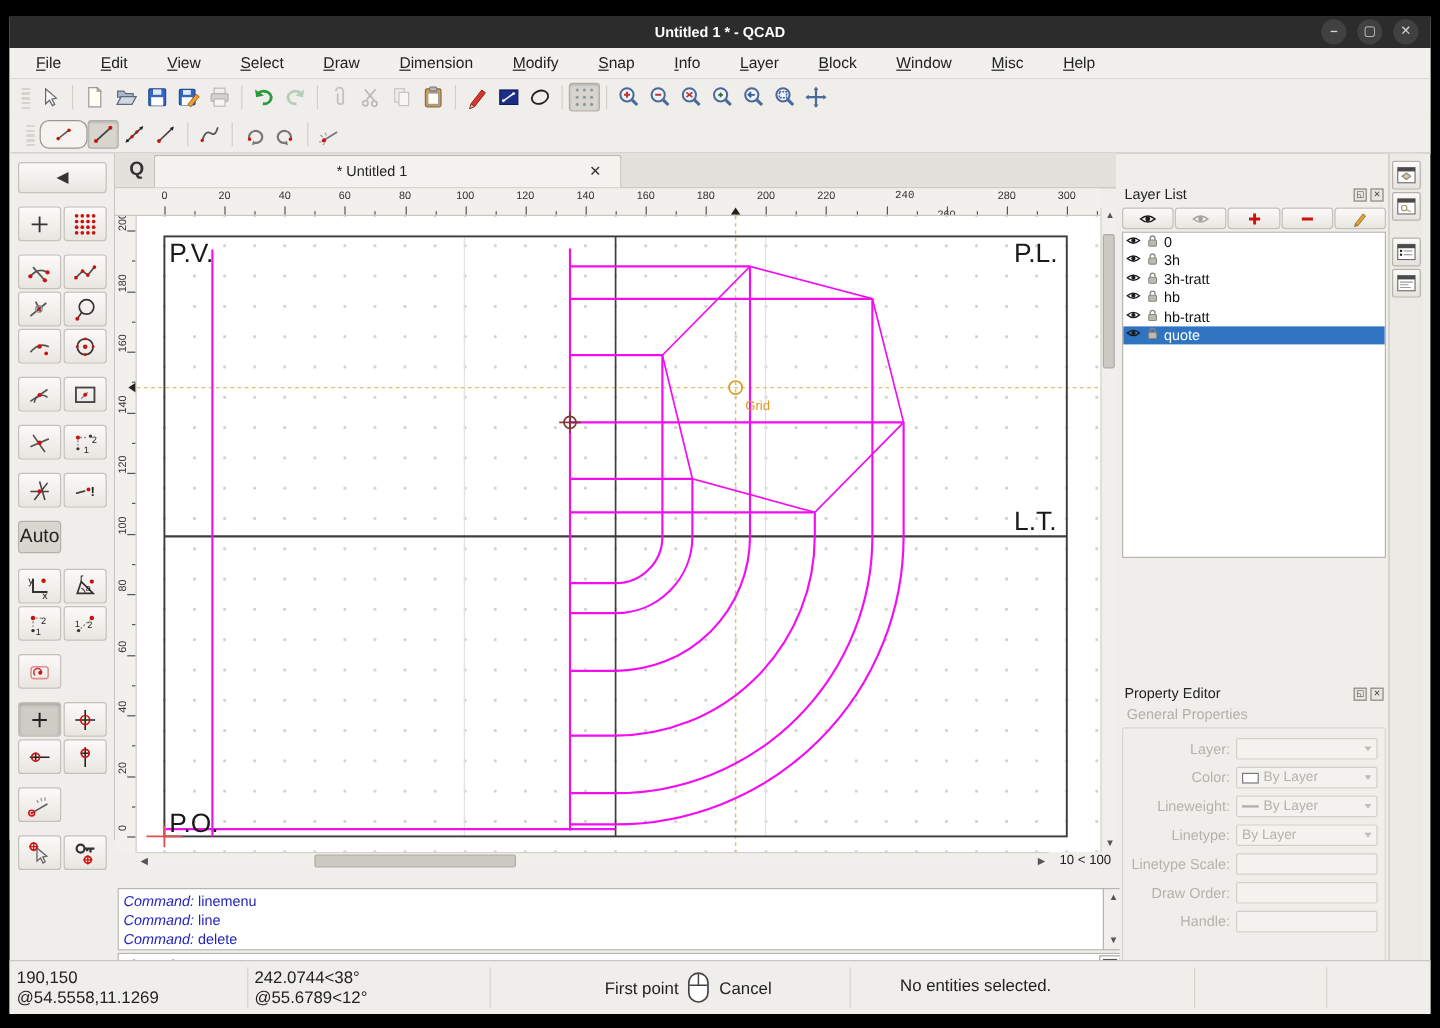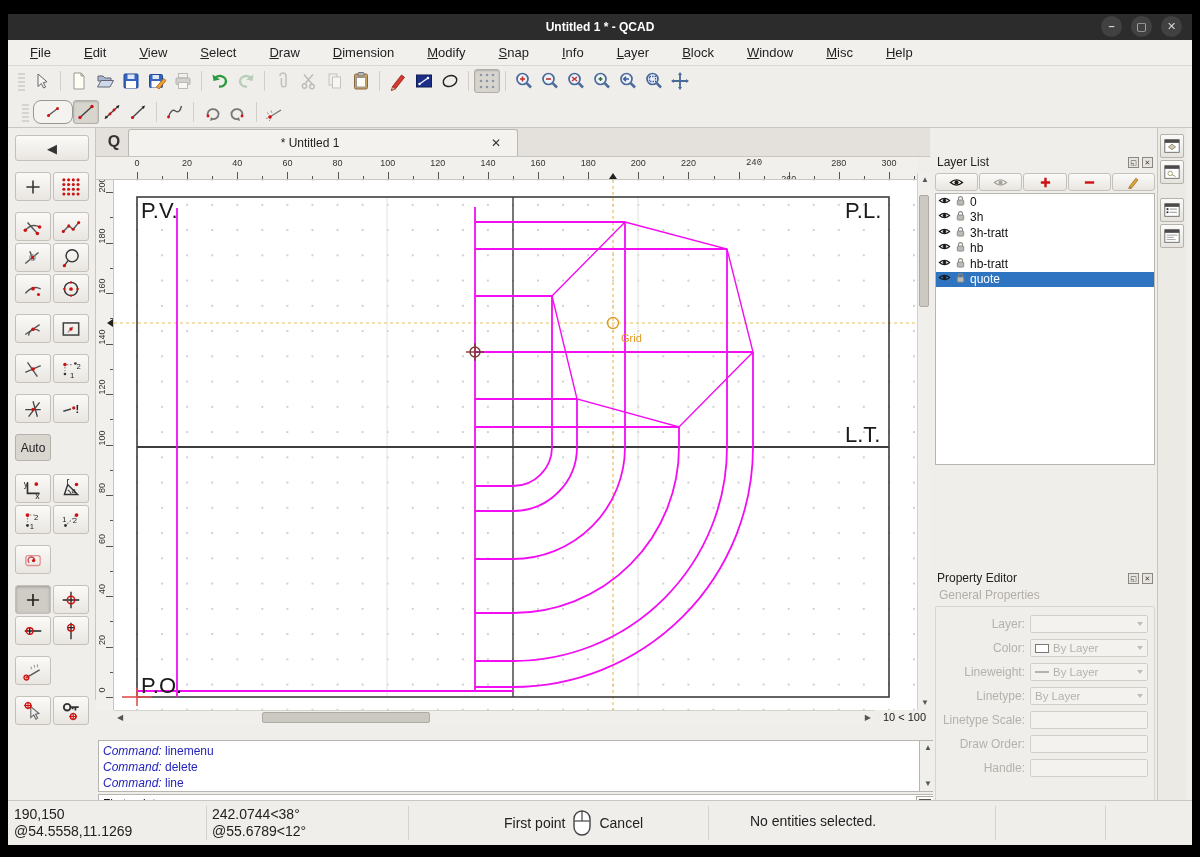--- a/index.html
+++ b/index.html
@@ -31,21 +31,21 @@
   #palette{position:absolute;left:0;top:114px;width:88px;height:572px;background:#f0eeea;border-right:1px solid #c9c6c1;padding:6px 6px 0 6px;}
   #pal-flex{display:flex;flex-wrap:wrap;width:76px;}
   .pbtn{width:36px;height:29px;margin:1px;border:1px solid #c4c1bb;border-radius:3px;
     background:linear-gradient(#fbfaf8,#e9e6e1);display:flex;align-items:center;justify-content:center;}
   .pbtn svg{width:24px;height:22px;}
   .pbtn.pressed{background:#cfccc6;box-shadow:inset 0 1px 3px rgba(0,0,0,.25);}
   .pbtn.empty{visibility:hidden;}
   .pback{width:74px;height:26px;margin:1px;border:1px solid #c4c1bb;border-radius:3px;background:linear-gradient(#fbfaf8,#e9e6e1);
     display:flex;align-items:center;justify-content:center;font-size:13px;color:#333;}
   .pauto{width:36px;height:27px;margin:1px;border:1px solid #b5b2ac;border-radius:3px;background:#d9d6d0;
-    display:flex;align-items:center;justify-content:center;font-size:12px;color:#222;}
+    display:flex;align-items:center;justify-content:center;font-size:16px;color:#222;}
   .pgap{width:76px;height:9px;}
   
   #canvas-region{position:absolute;left:88px;top:114px;width:834px;height:686px;background:#f0eeea;}
   #tabbar{position:absolute;left:0;top:0;width:100%;height:29px;background:#e4e1dc;border-bottom:1px solid #c9c6c1;display:flex;align-items:flex-end;}
   #qlogo{width:24px;height:24px;margin:0 2px 2px 6px;font-weight:bold;font-size:16px;color:#333;display:flex;align-items:center;justify-content:center;}
   .tab{width:390px;height:27px;background:#f4f2ef;border:1px solid #bbb8b2;border-bottom:none;border-radius:3px 3px 0 0;
     display:flex;align-items:center;font-size:12px;color:#222;position:relative;}
   .tab-title{flex:1;text-align:center;}
   .tab-close{width:20px;font-size:12px;color:#333;font-weight:bold;margin-right:6px;}
   #ruler-top{position:absolute;left:18px;top:29px;width:803px;height:23px;background:#f2f0ec;border-bottom:1px solid #c9c6c1;overflow:hidden;}
@@ -776,22 +776,22 @@
       <div class="sb-arrow" style="left:3px;top:3px;">◀</div>
       <div class="sb-thumb" style="top:1px;left:148px;width:168px;height:11px;"></div>
       <div class="sb-arrow" style="right:3px;top:3px;">▶</div>
     </div>
     <div id="grid-info">10 &lt; 100</div>
   </div>
 
   <div id="command-panel">
     <div id="cmd-history">
         <div><span class="cmd-prefix">Command:</span><span> linemenu</span></div>
+        <div><span class="cmd-prefix">Command:</span><span> line</span></div>
         <div><span class="cmd-prefix">Command:</span><span> delete</span></div>
-        <div><span class="cmd-prefix">Command:</span><span> line</span></div>
       </div>
     <div id="cmd-scroll">
       <div class="sb-arrow" style="left:4px;top:3px;">▲</div>
       <div class="sb-arrow" style="left:4px;bottom:3px;">▼</div>
     </div>
     <div id="cmd-input-row">
       <span>First point:</span>
       <input id="cmd-input" value="" style="">
       <div id="cmd-opt-btn">
         <svg width="12" height="10" viewBox="0 0 12 10">

